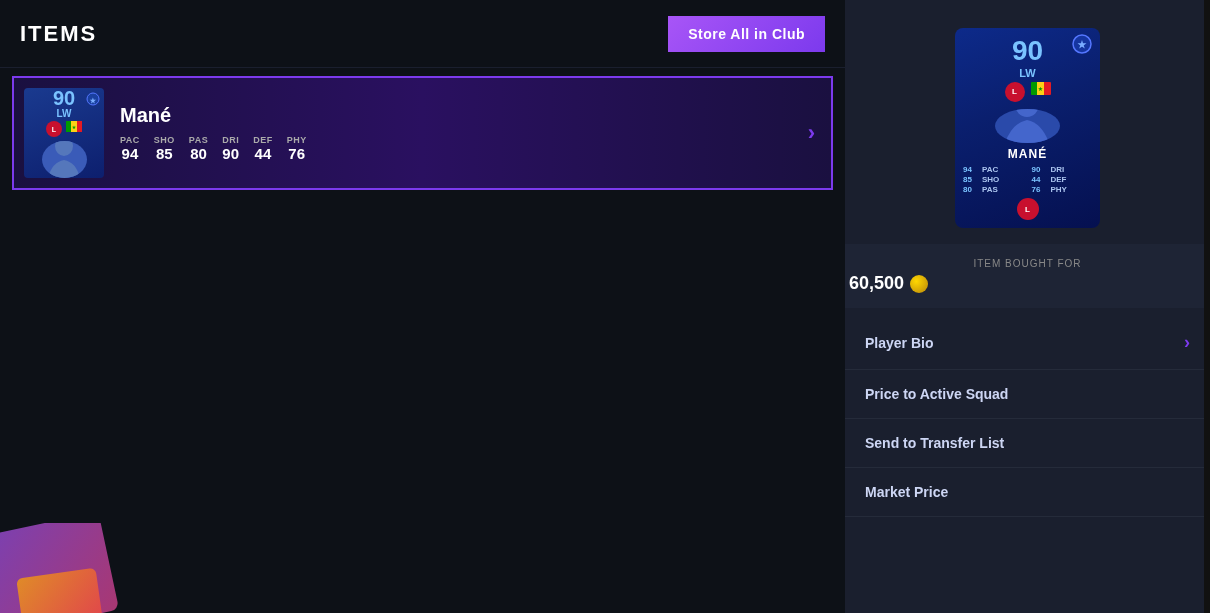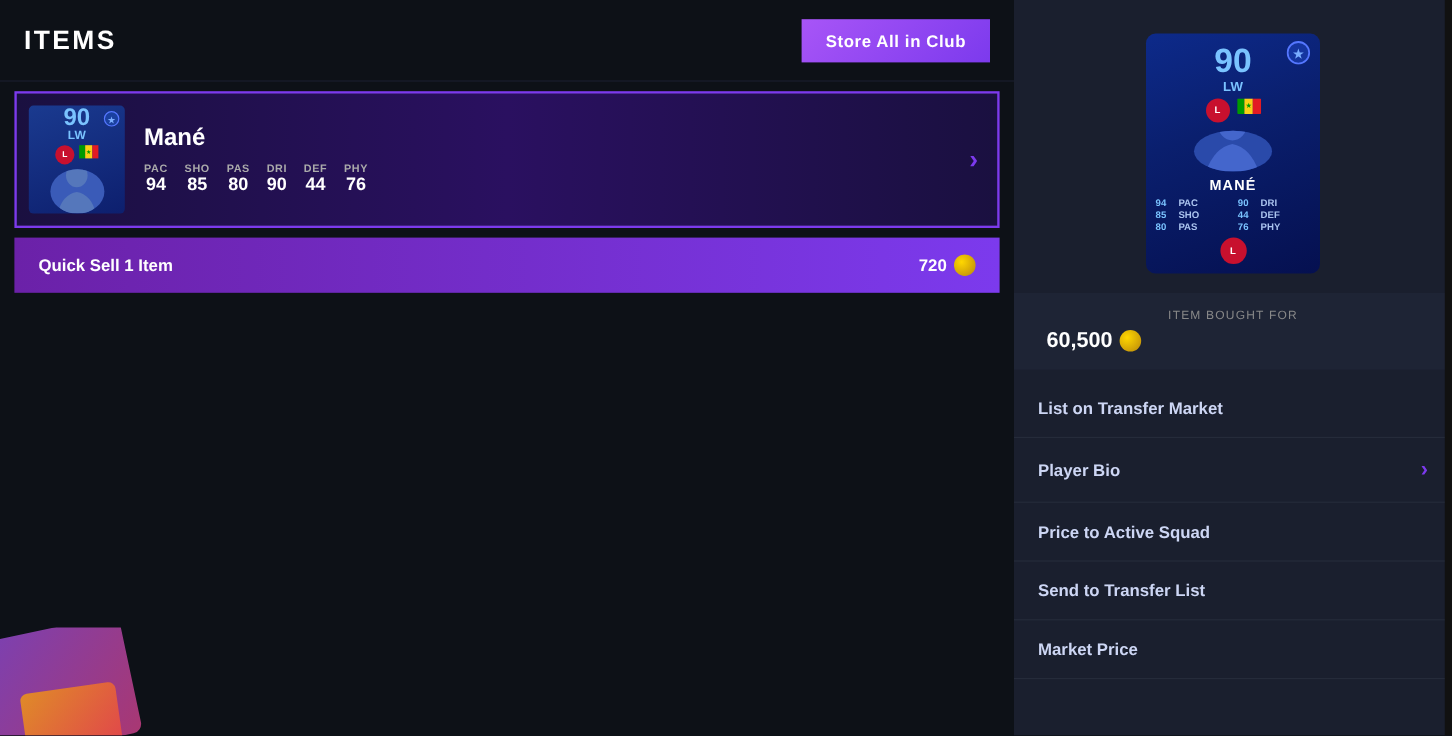--- a/index.html
+++ b/index.html
@@ -281,21 +281,21 @@
 
     .card-stat-lbl {
       color: #aac3ee;
       font-weight: 600;
     }
 
     
     .item-bought-section {
       background: #1e2435;
       margin: 0 0 8px 0;
-      padding: 14px 27px;
+      padding: 14px 4px;
       text-align: center;
       flex-shrink: 0;
     }
 
     .item-bought-label {
       font-size: 10px;
       color: #888;
       letter-spacing: 1px;
       text-transform: uppercase;
       margin-bottom: 4px;
@@ -428,27 +428,20 @@
         </div>
         <div class="stat-col">
           <span class="stat-label">PHY</span>
           <span class="stat-value">76</span>
         </div>
       </div>
     </div>
     <span class="chevron-right">›</span>
   </div>
 
-  <div class="quick-sell-bar">
-    <span class="quick-sell-label">Quick Sell 1 Item</span>
-    <div class="quick-sell-value">
-      <span>720</span>
-      <span class="coin-icon"></span>
-    </div>
-  </div>
 
   <div style="position:absolute;bottom:0;left:0;width:130px;height:90px;overflow:hidden;">
     <div style="position:absolute;bottom:-10px;left:-10px;width:120px;height:100px;background:linear-gradient(135deg,#a855f7,#ec4899);border-radius:8px;transform:rotate(-12deg);opacity:0.7;"></div>
     <div style="position:absolute;bottom:-20px;left:20px;width:80px;height:60px;background:linear-gradient(135deg,#f59e0b,#ef4444);border-radius:6px;transform:rotate(-8deg);opacity:0.8;"></div>
   </div>
 
 </div>
 
 <div class="right-panel">
 
@@ -521,23 +514,20 @@
   <div class="item-bought-section">
     <div class="item-bought-label">ITEM BOUGHT FOR</div>
     <div class="item-bought-value">
       <span>60,500</span>
       <span class="coin-icon"></span>
     </div>
   </div>
 
   <div class="action-list">
 
-    <div class="action-item">
-      <span>List on Transfer Market</span>
-    </div>
 
     <div class="action-item">
       <span>Player Bio</span>
       <span class="chevron">›</span>
     </div>
 
 
     <div class="action-item">
       <span>Price to Active Squad</span>
     </div>

